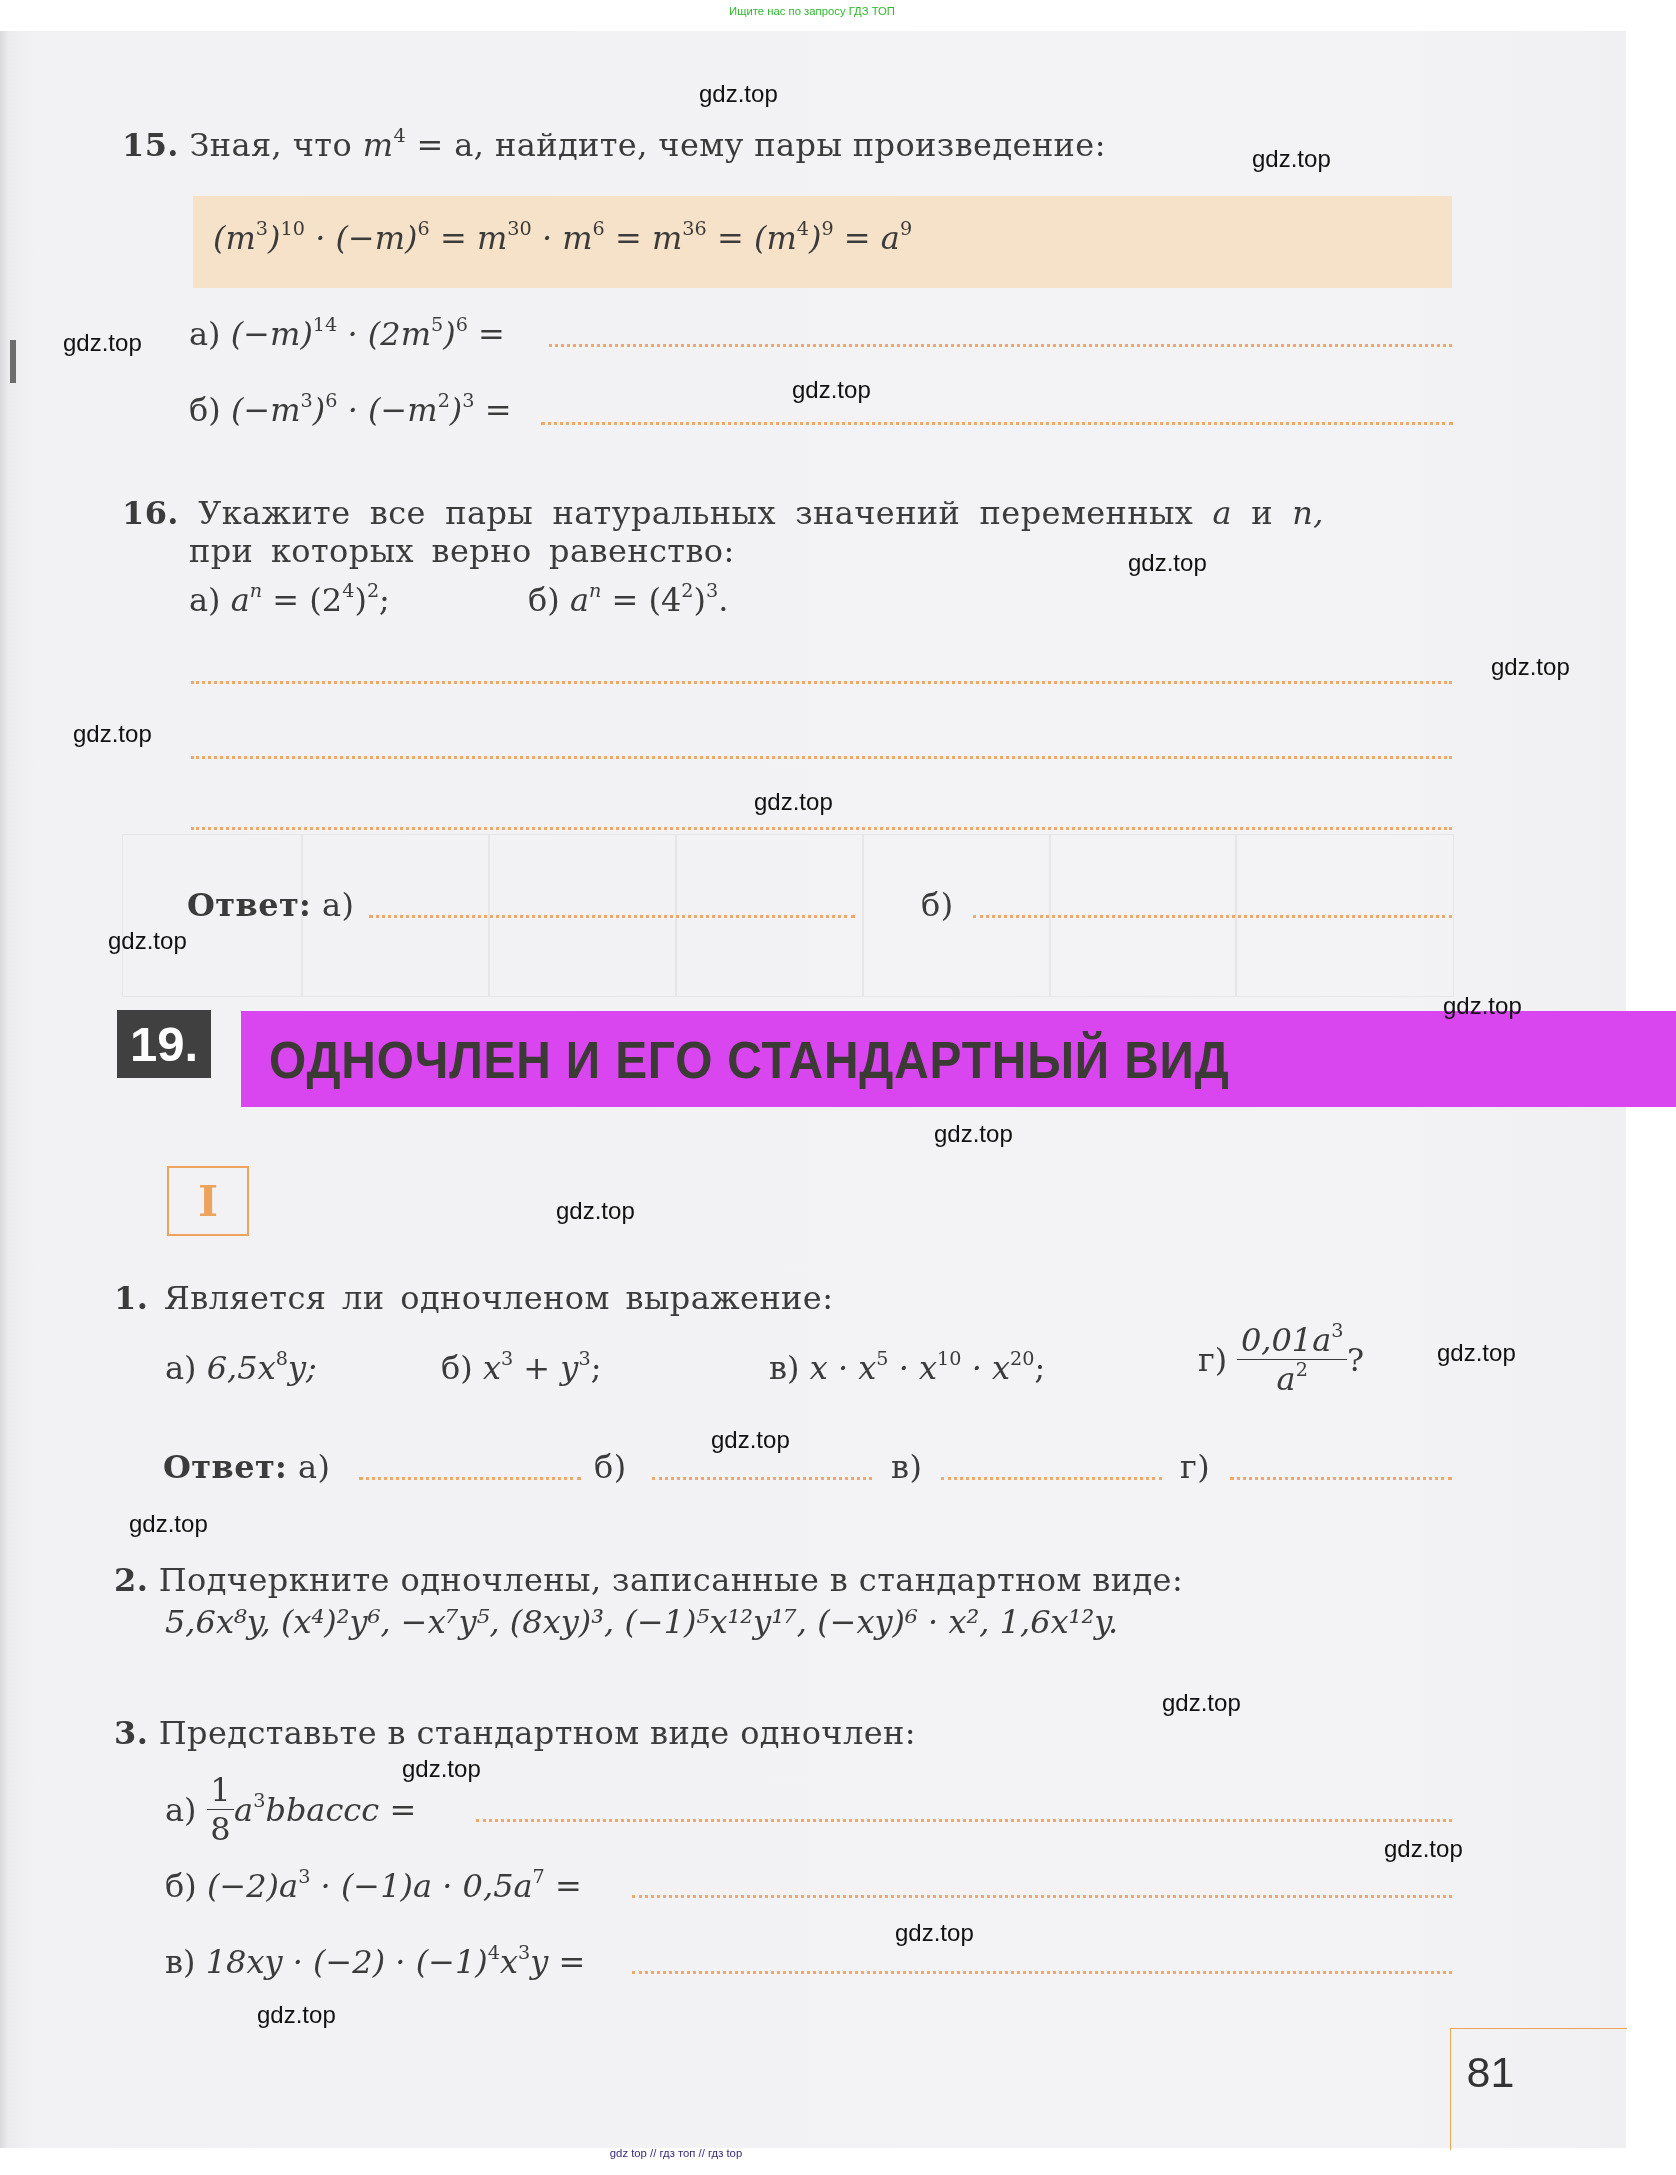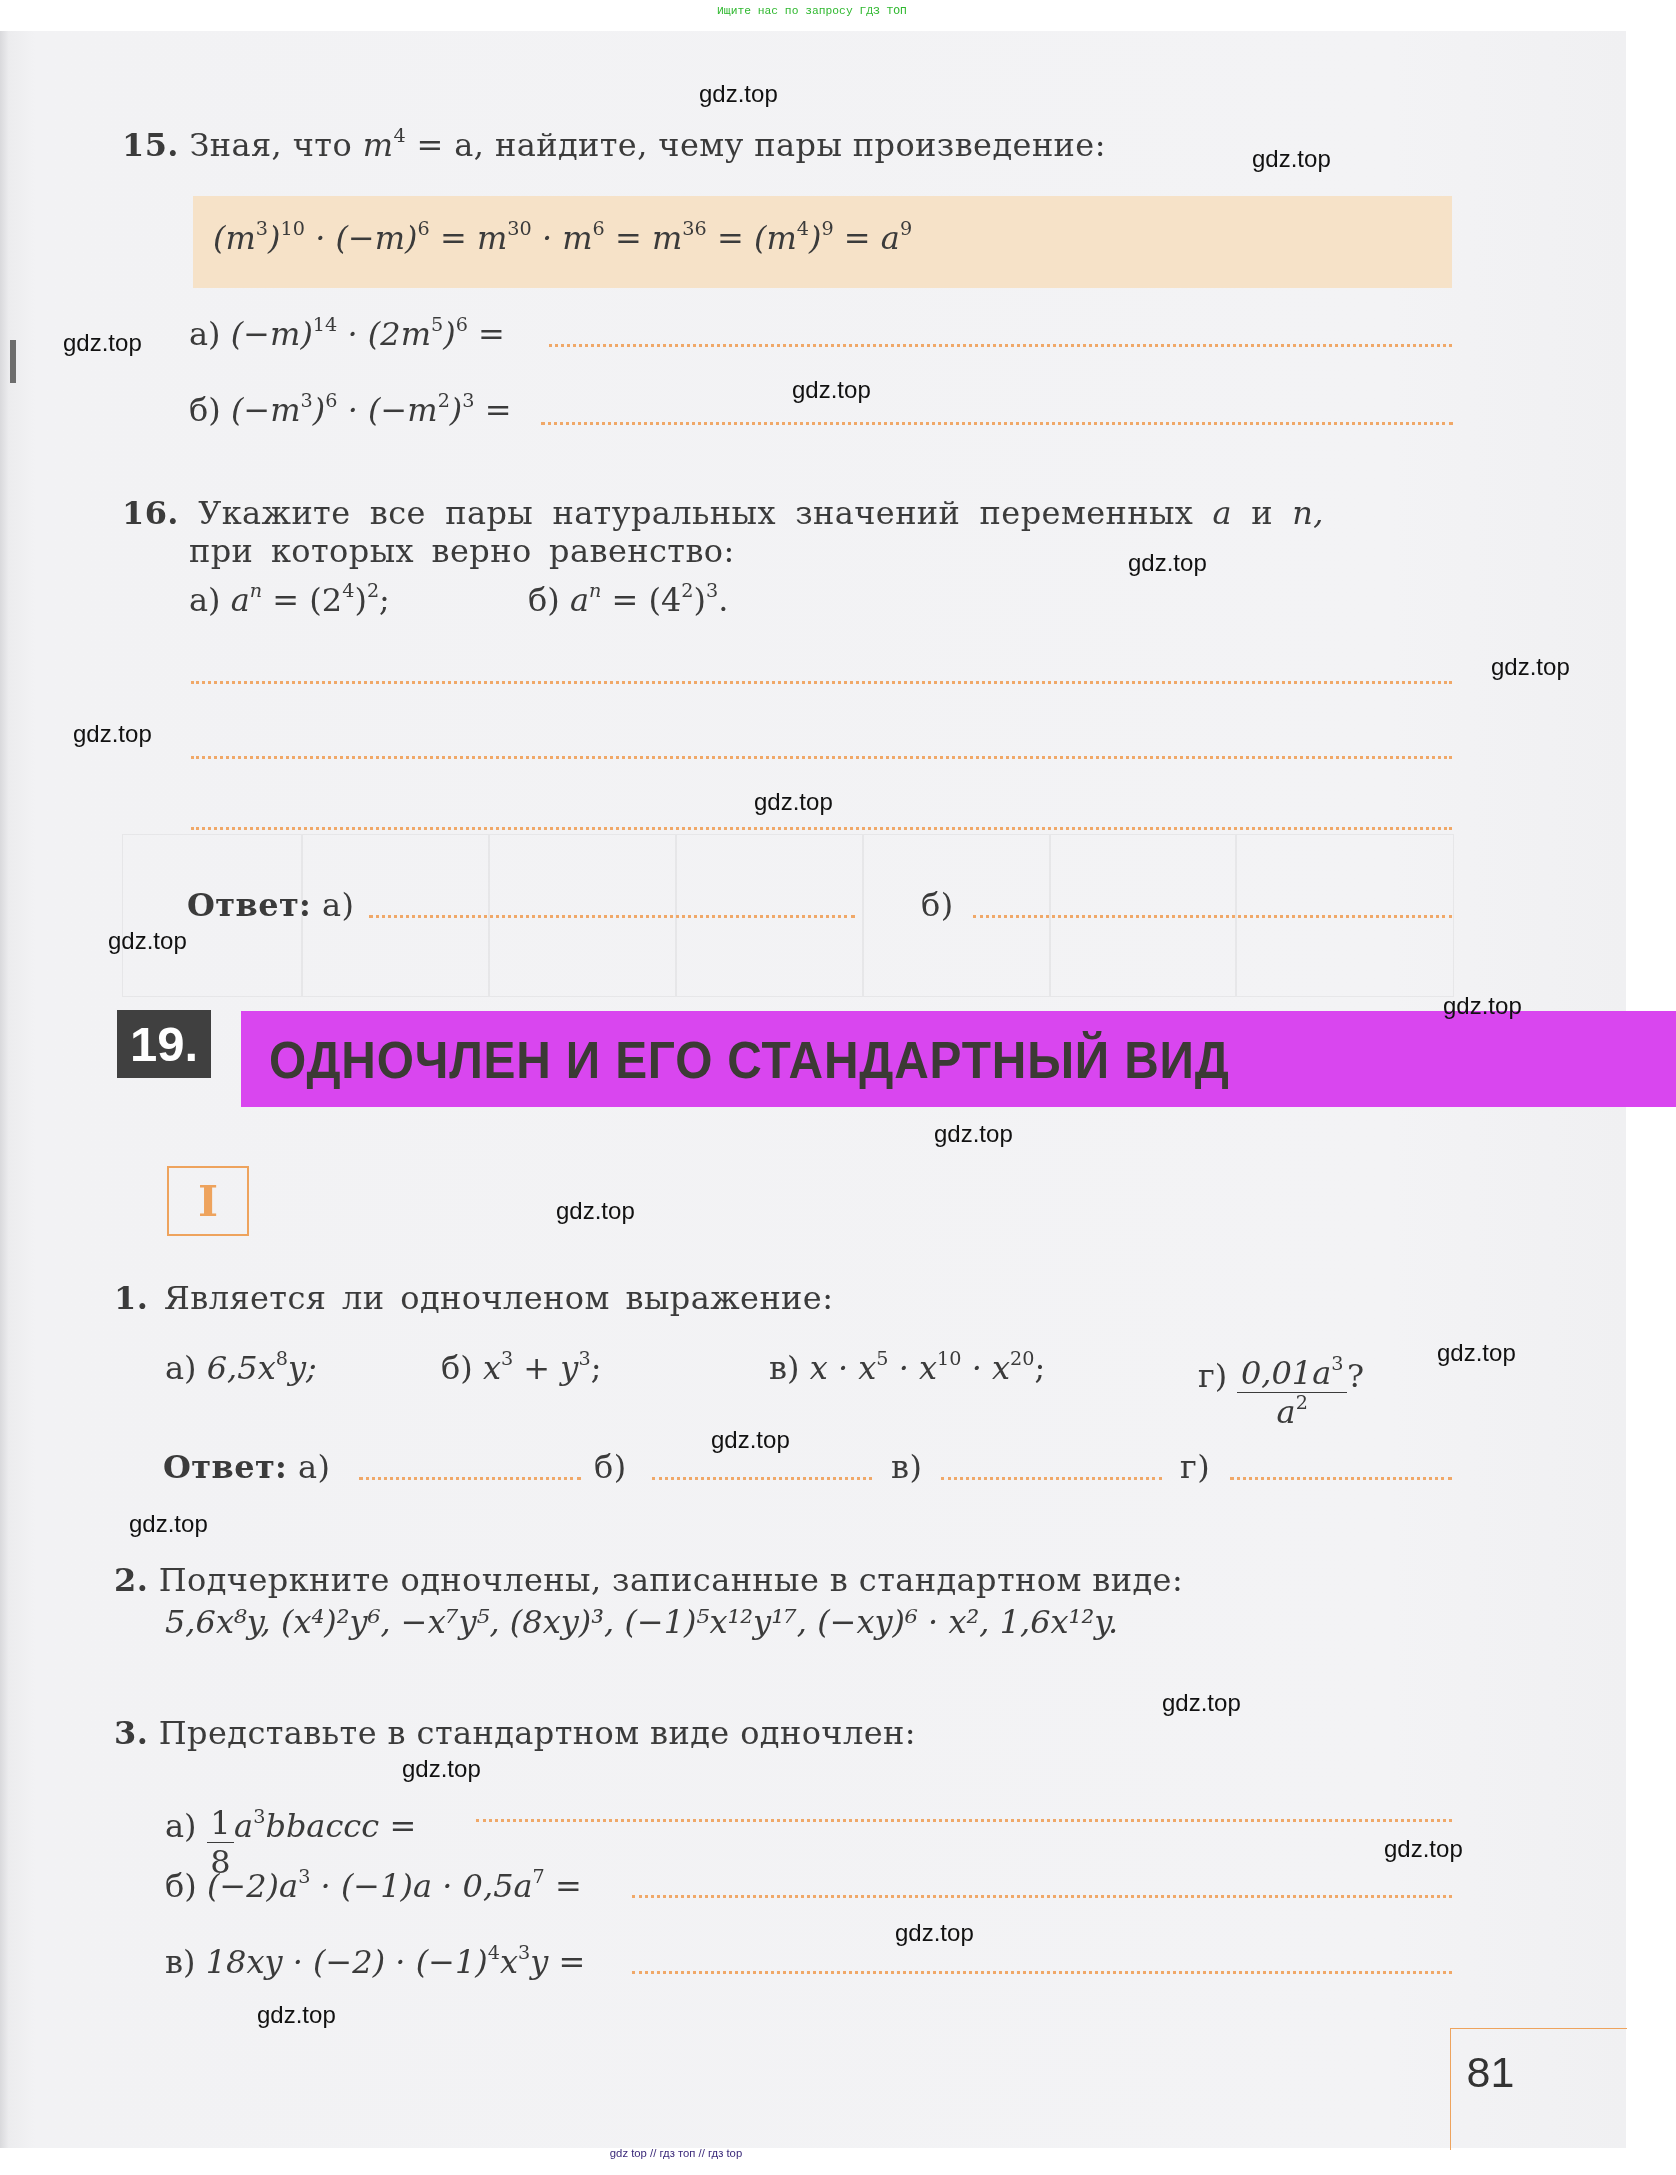--- a/index.html
+++ b/index.html
@@ -1,19 +1,19 @@
 <!DOCTYPE html>
 <html style="font-size:14px"><head>
 <meta charset="utf-8">
 <style>
   html, body { margin:0; padding:0; }
   body { width:1676px; height:2175px; position:relative; background:#ffffff; overflow:hidden;
          font-family:"DejaVu Serif", serif; color:#3a3a3a; }
   .banner { position:absolute; top:5.2px; left:0; width:1624px; text-align:center;
-            font-family:Liberation Mono, monospace; font-size:11.3px; color:#2fb82f; }
+            font-family:Liberation Sans, sans-serif; font-size:11.3px; color:#2fb82f; }
   .footer { position:absolute; top:2147px; left:0; width:1352px; text-align:center;
             font-family:"Liberation Sans", sans-serif; font-size:11.3px; color:#3b2a7a; }
   .page { position:absolute; left:0; top:31px; width:1626px; height:2117px;
           background:linear-gradient(90deg,#d9d9dc 0px,#ececee 8.7px,#f2f2f4 35px,#f3f3f5 1390px,#f0f0f2 1626px); }
   .gutter-mark { position:absolute; left:10.4px; top:309px; width:6px; height:43px; background:#6d6d6d; }
   .abs { position:absolute; white-space:nowrap; }
   .q { font-size:32px; color:#3b3b3b; letter-spacing:0.4px; }
   .q b { font-weight:bold; }
   .math { font-size:32px; color:#3b3b3b; }
   .math i { font-style:italic; }
@@ -25,21 +25,21 @@
              color:#fff; font-family:"Liberation Sans", sans-serif; font-weight:bold; font-size:49px;
              line-height:68px; text-align:center; }
   .sec-title { position:absolute; left:241px; top:1011px; width:1444px; height:96px; background:#d946ef; }
   .sec-title span { position:absolute; left:28px; top:19px; font-family:"Liberation Sans", sans-serif;
                     font-weight:bold; font-size:52px; color:#3c3a35; letter-spacing:0.9px; transform:scaleX(0.92); transform-origin:left; }
   .level-box { position:absolute; left:167px; top:1166px; width:78px; height:66px; border:2.6px solid #eea35d;
                color:#eea35d; font-family:"DejaVu Serif", serif; font-weight:bold; font-size:43px; text-align:center; line-height:66px; }
   .pnum-box { position:absolute; left:1450px; top:2028px; width:176px; height:121px;
               border-left:1.7px solid #eea35d; border-top:1.7px solid #eea35d; }
   .pnum-box span { position:absolute; left:15.6px; top:19px; font-family:"Liberation Sans", sans-serif; font-size:43px; color:#333; }
-  .frac { display:inline-block; vertical-align:middle; text-align:center;margin-top:33px; }
+  .frac { display:inline-block; vertical-align:middle; text-align:center; }
   .frac .n { display:block; border-bottom:1.7px solid #3b3b3b; padding:0 3.5px; }
   .frac .d { display:block; padding:0 3.5px; }
   .ghost { position:absolute; left:122px; top:834px; width:1330px; height:161px;
            border:1.7px solid rgba(150,150,150,0.12); }
   .ghost div { position:absolute; top:0; bottom:0; width:1.7px; background:rgba(150,150,150,0.12); }
 </style>
 </head>
 <body>
 
 <div class="banner">Ищите нас по запросу ГДЗ ТОП</div>

